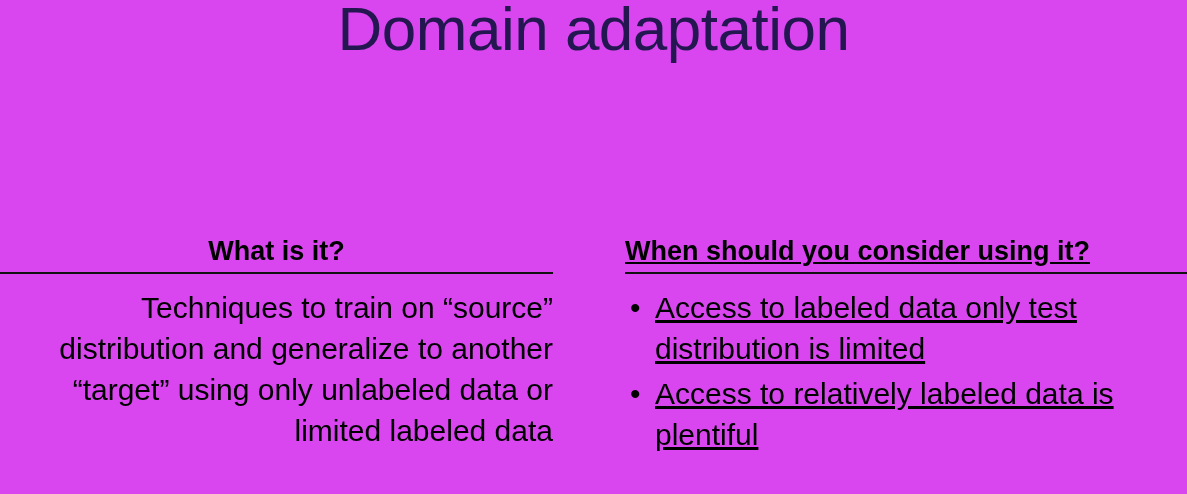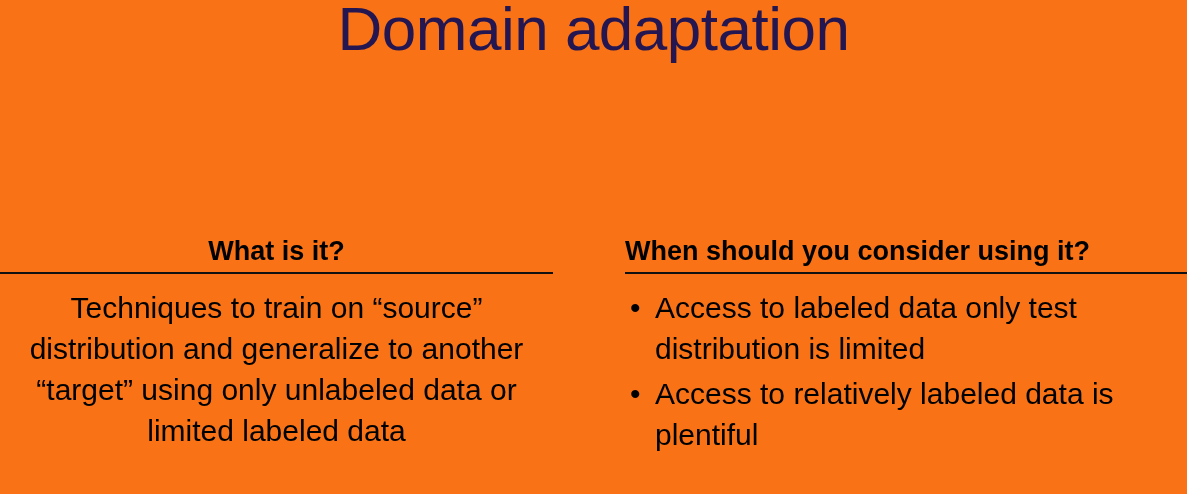--- a/index.html
+++ b/index.html
@@ -52,20 +52,21 @@
     width: 553px;
     flex: 0 0 553px;
   }
   .col-gap {
     width: 72px;
     flex: 0 0 72px;
   }
   .col-right {
     width: 562px;
     flex: 0 0 562px;
+    text-decoration: underline;
   }
 
   .col-header {
     font-size: 27px;
     font-weight: bold;
     line-height: 1.18;
     color: #000000;
     padding-bottom: 4px;
   }
   .col-header.center { text-align: center; }
@@ -76,21 +77,21 @@
     border-top: 2px solid #111111;
     margin: 0 0 0 0;
   }
 
   .col-body {
     padding-top: 13px;
     font-size: 30px;
     line-height: 41px;
     color: #000000;
   }
-  .col-body.center { text-align: center; }
+  .col-body.center { text-align: right; }
 
   
   ul.bullet-list {
     list-style: none;
     margin: 0;
     padding: 0;
   }
   ul.bullet-list li {
     position: relative;
     padding-left: 30px;
@@ -103,21 +104,21 @@
     position: absolute;
     left: 5px;
     top: 0;
     font-size: 30px;
     line-height: 41px;
   }
 </style>
 </head>
 <body>
 
-<div class="slide" style="background: #f97316;">
+<div class="slide" style="background: #d946ef;">
 
   <div class="slide-title" style="color: rgb(35, 22, 81);">Domain adaptation</div>
 
   <div class="columns">
 
     <div class="col-left">
       <div class="col-header center">What is it?</div>
       <div class="col-rule" style="border-top-color: rgb(17, 17, 17);"></div>
       <div class="col-body center">Techniques to train on “source” distribution and generalize to another “target” using only unlabeled data or limited labeled data</div>
     </div>

